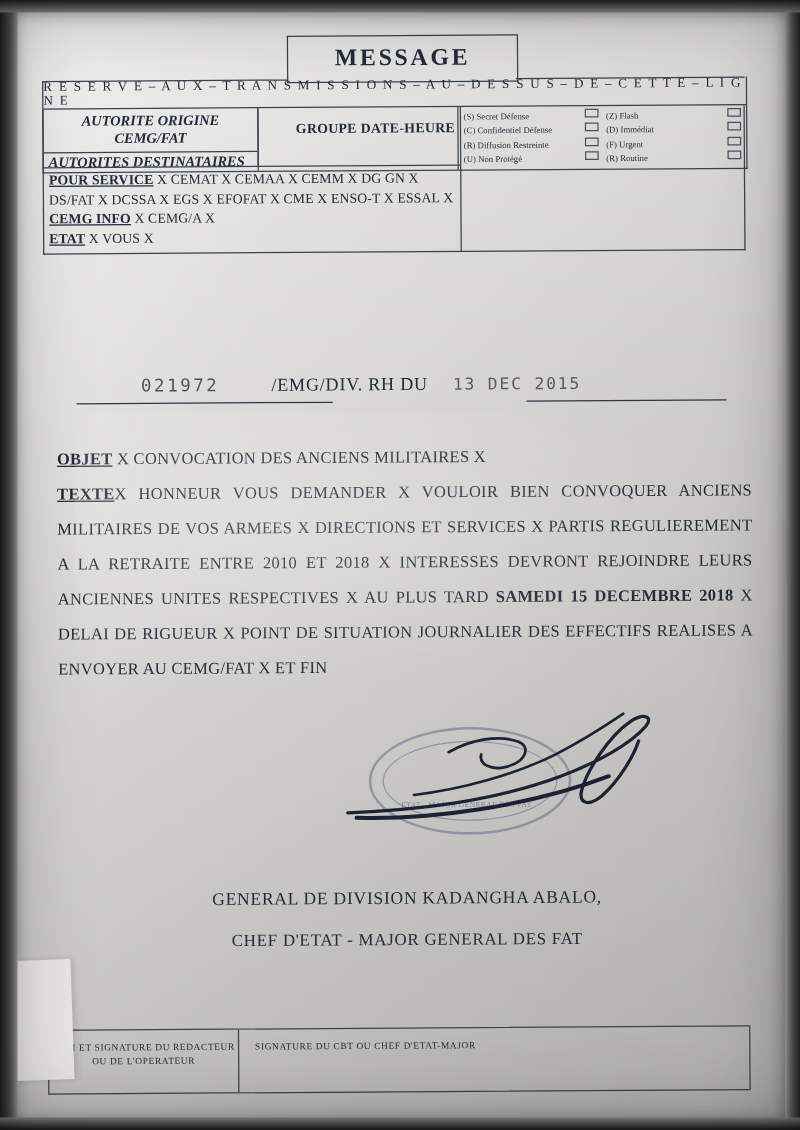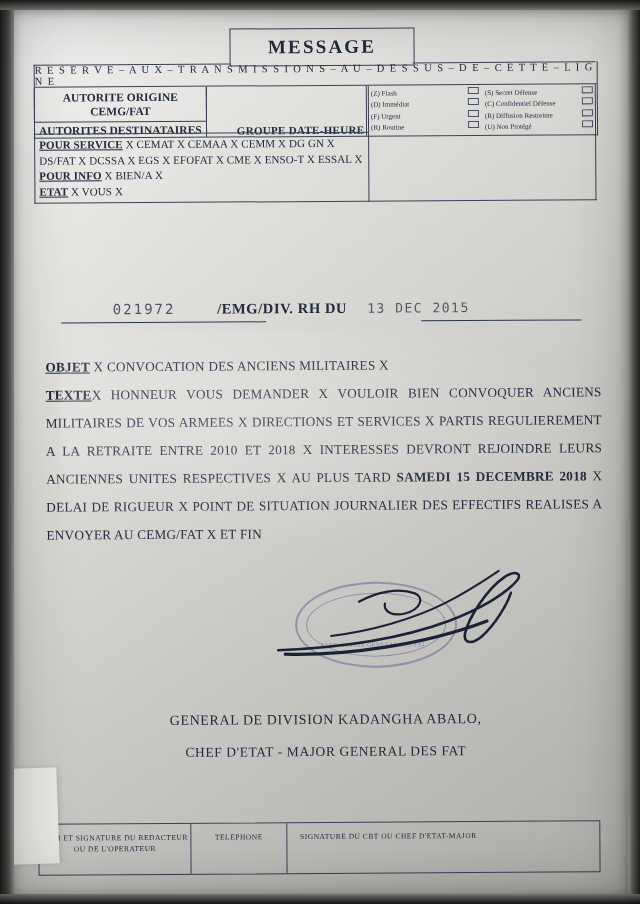--- a/index.html
+++ b/index.html
@@ -120,27 +120,28 @@
     font-size: 10.5px;
     letter-spacing: 1.4px;
   }
   .hdr-row {
     display: flex;
   }
   .col-a {
     width: 172px;
     border-right: 1.2px solid #3a4154;
     box-sizing: border-box;
+    font-style: italic;
   }
   .col-b {
     width: 160px;
     border-right: 1.2px solid #3a4154;
     box-sizing: border-box;
     display: flex;
-    align-items: flex-end;
+    align-items: flex-start;
     justify-content: center;
     padding-top: 11px;
     padding-left: 28px;
   }
   .col-c {
     width: 228px;
     box-sizing: border-box;
     display: flex;
   }
   .auth {
@@ -238,21 +239,21 @@
   .ref-num {
     font-family: "DejaVu Sans Mono", monospace;
     font-size: 14px;
     letter-spacing: 2px;
     color: #2b3550;
     min-width: 126px;
     text-align: center;
     opacity: .82;
   }
   .ref-mid {
-    font-weight: bold;
+    font-weight: normal;
     font-size: 14.5px;
     letter-spacing: .6px;
     margin: 0 4px 0 10px;
   }
   .ref-date {
     font-family: "DejaVu Sans Mono", monospace;
     font-size: 13px;
     letter-spacing: 1.5px;
     margin-left: 16px;
     opacity: .72;
@@ -405,81 +406,81 @@
           <div class="auth ink">
             <div>AUTORITE ORIGINE</div>
             <div>CEMG/FAT</div>
           </div>
           <div class="dest-label ink">AUTORITES DESTINATAIRES</div>
         </div>
         <div class="col-b">
           <span class="gdh ink">GROUPE DATE-HEURE</span>
         </div>
         <div class="col-c">
+          <div class="class-col left ink">
+            <div class="class-line">
+              <span class="lbl"><span>(S)</span>
+              <span>Secret Défense</span></span>
+              <span class="box"></span>
+            </div>
+            <div class="class-line">
+              <span class="lbl"><span>(C)</span>
+              <span>Confidentiel Défense</span></span>
+              <span class="box"></span>
+            </div>
+            <div class="class-line">
+              <span class="lbl"><span>(R)</span>
+              <span>Diffusion Restreinte</span></span>
+              <span class="box"></span>
+            </div>
+            <div class="class-line">
+              <span class="lbl"><span>(U)</span>
+              <span>Non Protégé</span></span>
+              <span class="box"></span>
+            </div>
+          </div>
           <div class="class-col ink">
             <div class="class-line">
               <span class="lbl"><span>(Z)</span>
               <span>Flash</span></span>
               <span class="box"></span>
             </div>
             <div class="class-line">
               <span class="lbl"><span>(D)</span>
               <span>Immédiat</span></span>
               <span class="box"></span>
             </div>
             <div class="class-line">
               <span class="lbl"><span>(F)</span>
               <span>Urgent</span></span>
               <span class="box"></span>
             </div>
             <div class="class-line">
               <span class="lbl"><span>(R)</span>
               <span>Routine</span></span>
-              <span class="box"></span>
-            </div>
-          </div>
-          <div class="class-col left ink">
-            <div class="class-line">
-              <span class="lbl"><span>(S)</span>
-              <span>Secret Défense</span></span>
-              <span class="box"></span>
-            </div>
-            <div class="class-line">
-              <span class="lbl"><span>(C)</span>
-              <span>Confidentiel Défense</span></span>
-              <span class="box"></span>
-            </div>
-            <div class="class-line">
-              <span class="lbl"><span>(R)</span>
-              <span>Diffusion Restreinte</span></span>
-              <span class="box"></span>
-            </div>
-            <div class="class-line">
-              <span class="lbl"><span>(U)</span>
-              <span>Non Protégé</span></span>
               <span class="box"></span>
             </div>
           </div>
         </div>
       </div>
     </div>
 
     <div class="dest-box-border"></div>
     <div class="vline-a"></div>
     <div class="vline-b"></div>
     <div class="hline-dest"></div>
 
     <div class="dest-body ink">
       <div>
         <span class="u">POUR SERVICE</span>
         <span>X CEMAT X CEMAA X CEMM X DG GN X DS/FAT X DCSSA X EGS X EFOFAT X CME X ENSO-T X ESSAL X</span>
       </div>
       <div>
-        <span class="u">POUR INFO</span>
-        <span>X BIEN/A X</span>
+        <span class="u">CEMG INFO</span>
+        <span>X CEMG/A X</span>
       </div>
       <div>
         <span class="u">ETAT</span>
         <span>X VOUS X</span>
       </div>
     </div>
 
     <div class="refline ink">
       <span class="ref-num">021972</span>
       <span class="ref-mid">/EMG/DIV. RH  DU</span>
@@ -507,21 +508,20 @@
         <path d="M86 40 C 104 30, 126 26, 142 32 C 152 36, 148 48, 132 52 C 120 55, 110 50, 112 42" fill="none" stroke="#1b2236" stroke-width="2.2" stroke-linecap="round"></path>
         <path d="M12 92 C 70 94, 150 84, 214 60" fill="none" stroke="#1b2236" stroke-width="3.2" stroke-linecap="round"></path>
       </svg>
     </div>
 
     <div class="sig-name ink">GENERAL DE DIVISION KADANGHA ABALO,</div>
     <div class="sig-title ink">CHEF D'ETAT - MAJOR GENERAL DES FAT</div>
 
     <div class="footer">
       <div class="fcell fc1 ink">NOM ET SIGNATURE DU REDACTEUR OU DE L'OPERATEUR</div>
-      <div class="fcell fc3 ink">TELEPHONE</div>
       <div class="fcell fc4 ink">SIGNATURE DU CBT OU CHEF D'ETAT-MAJOR</div>
     </div>
 
   </div>
 
   <div class="glare"></div>
   <div class="tear"></div>
   <div class="edge-left"></div>
   <div class="edge-right"></div>
   <div class="edge-top"></div>

